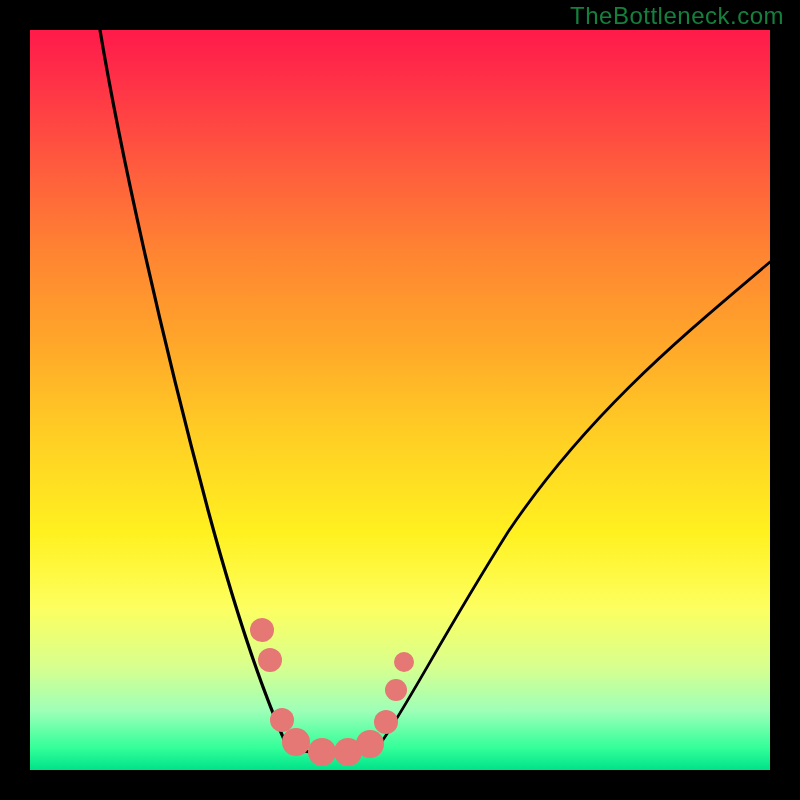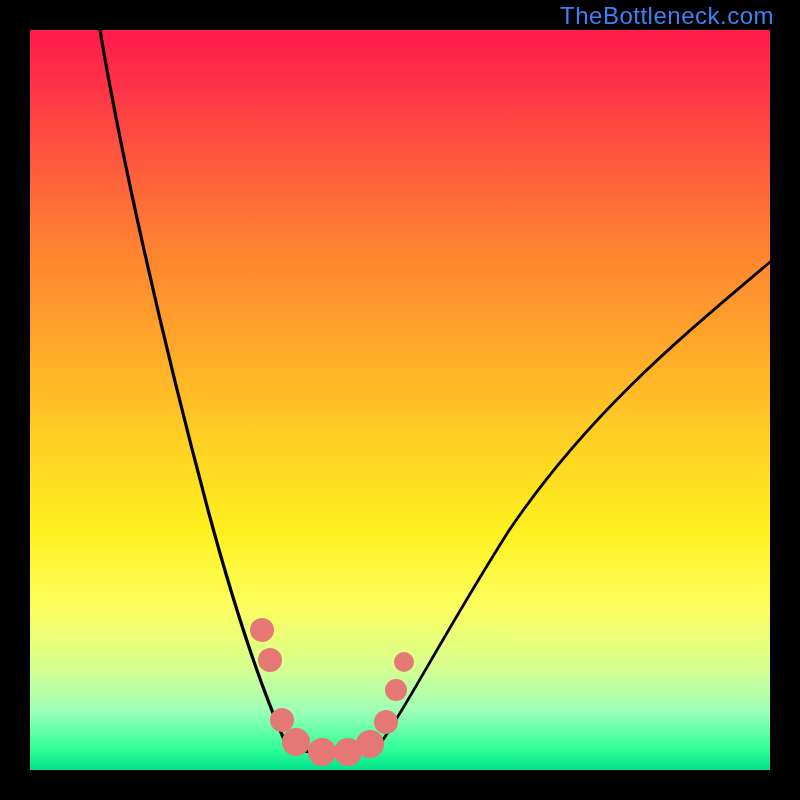--- a/index.html
+++ b/index.html
@@ -27,25 +27,25 @@
       #fdff60 78%,
       #d8ff8e 86%,
       #9effb8 92%,
       #33ff99 97%,
       #00e28a 100%
     );
   }
   .watermark {
     position: absolute;
     top: 2px;
-    right: 26px;
+    right: 16px;
     font-family: Arial, Helvetica, sans-serif;
     font-size: 24px;
     font-weight: 500;
-    color: #3b82f6;
+    color: #15803d;
     letter-spacing: 0.5px;
   }
   svg.plot {
     position: absolute;
     left: 0;
     top: 0;
     width: 740px;
     height: 740px;
   }
   .curve {

